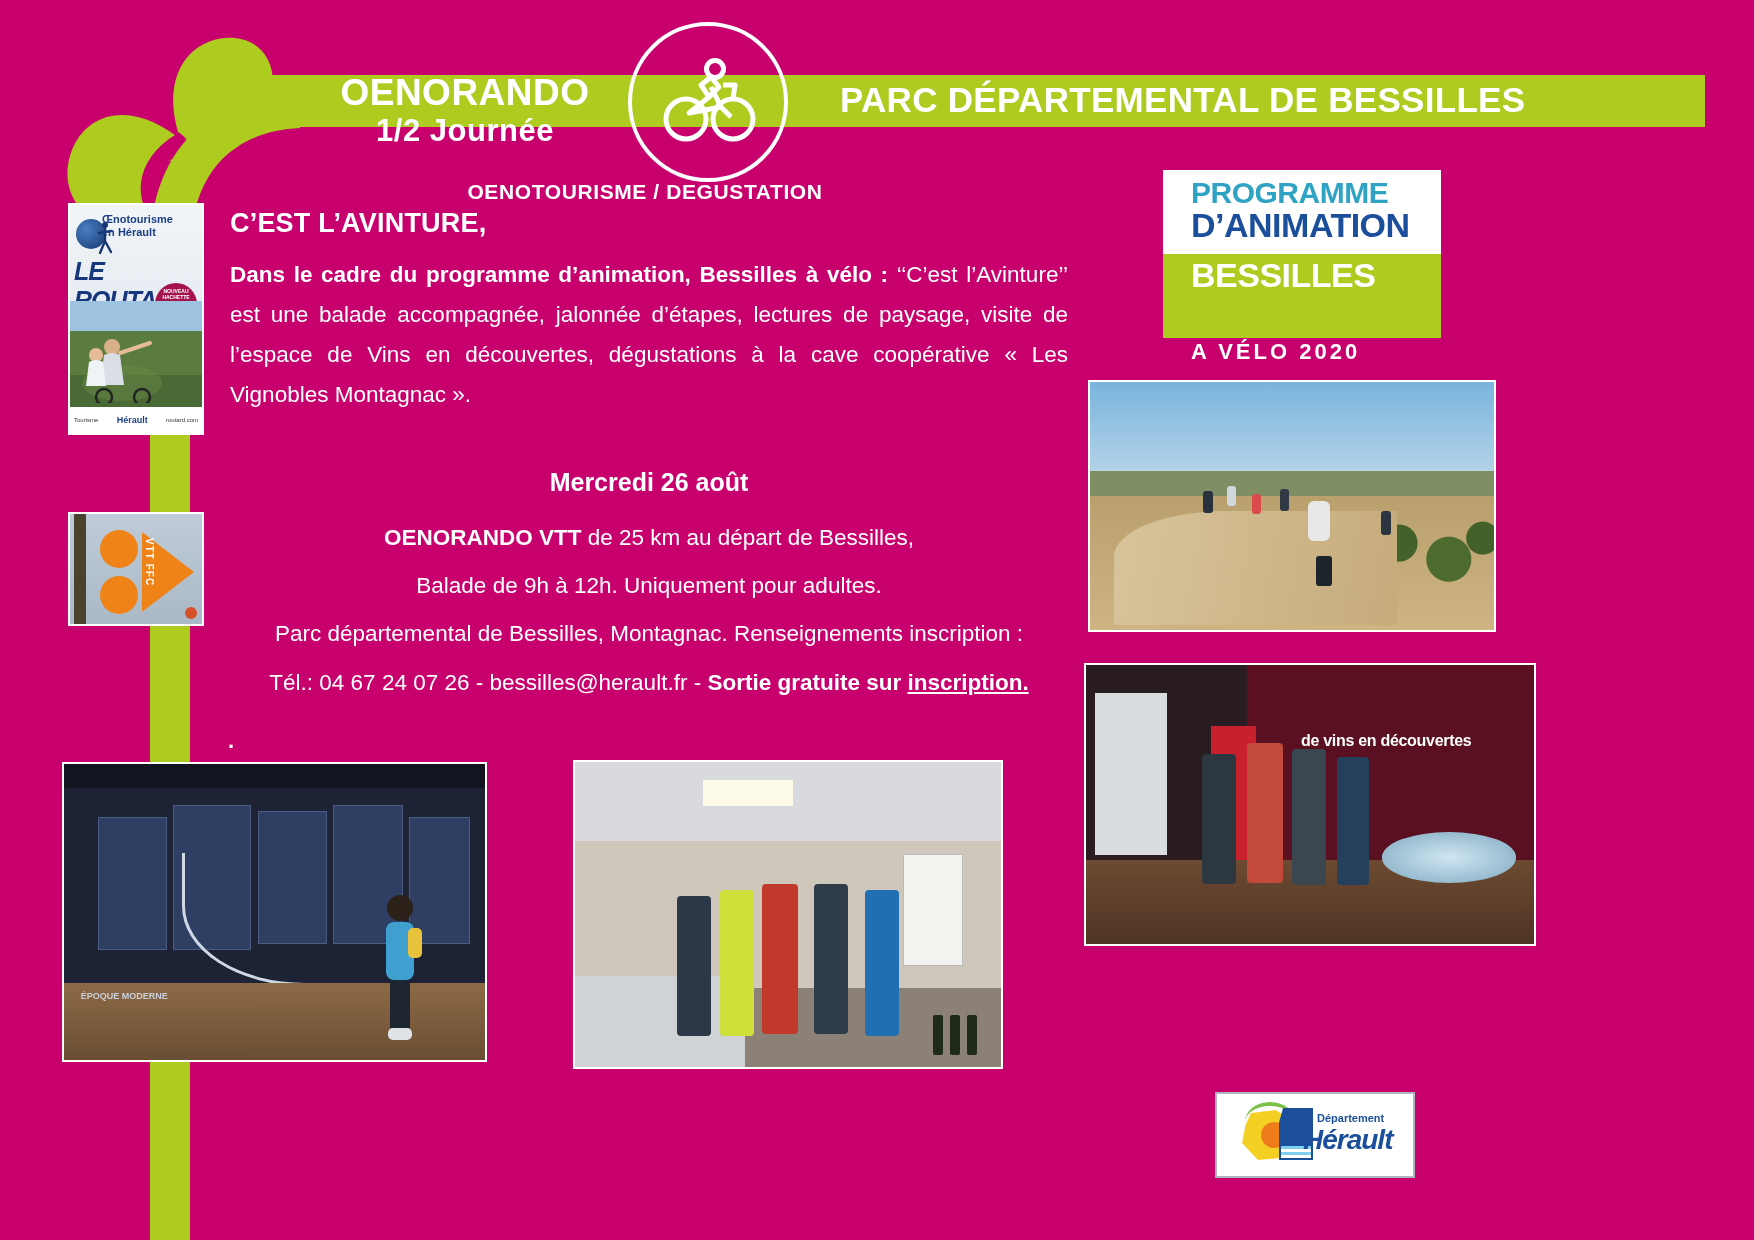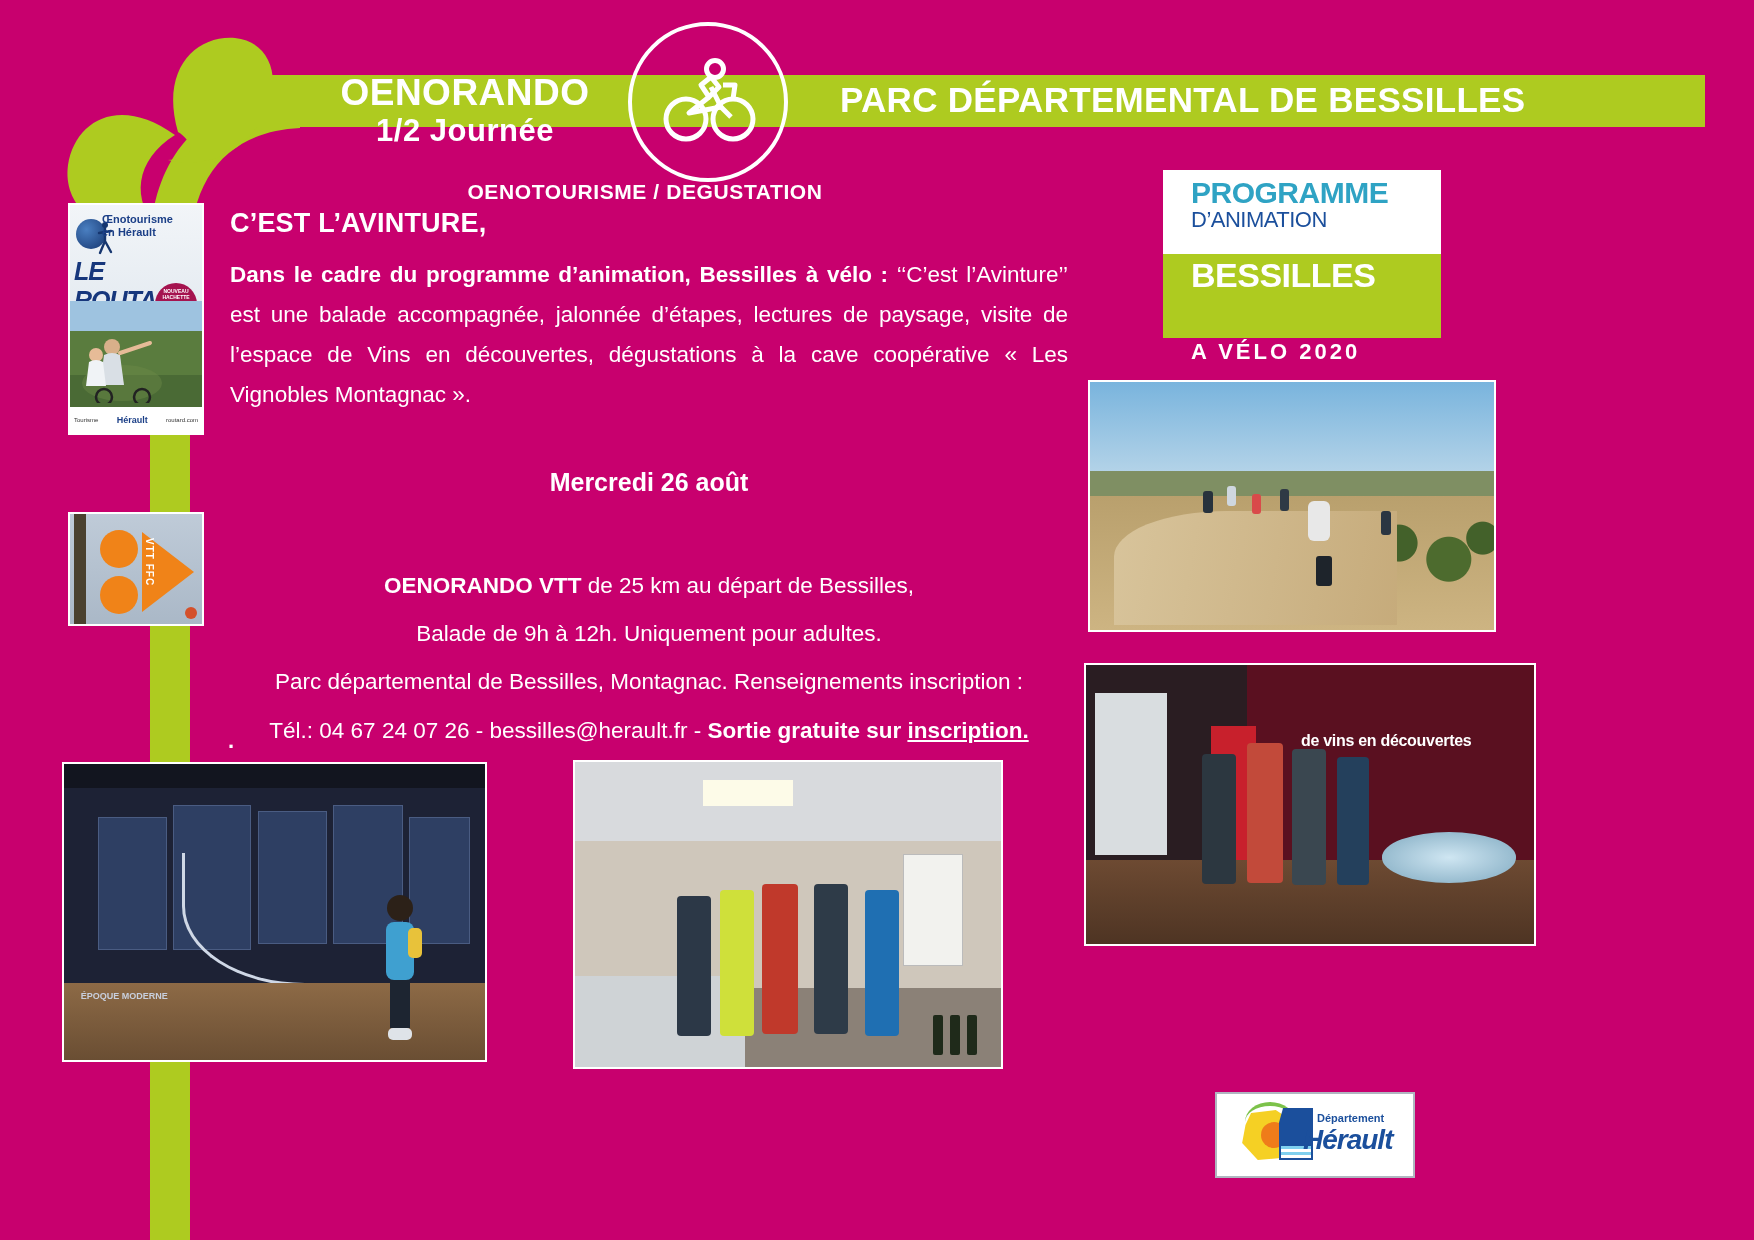--- a/index.html
+++ b/index.html
@@ -105,41 +105,41 @@
     position:absolute;left:230px;top:255px;width:838px;
     color:#ffffff;font-size:22.5px;line-height:1.78;text-align:justify;
   }
   .body-p b{font-weight:bold;}
   .date{
     position:absolute;left:230px;top:468px;width:838px;text-align:center;
     color:#ffffff;font-weight:bold;font-size:25px;
   }
   .line{
     position:absolute;left:230px;width:838px;text-align:center;
-    color:#ffffff;font-size:22.5px;margin-top:48px;
+    color:#ffffff;font-size:22.5px;
   }
   .line b{font-weight:bold;}
   .line u{text-decoration:underline;}
   .l1{top:525px;}
   .l2{top:573px;}
   .l3{top:621px;}
   .l4{top:670px;}
   .dotline{position:absolute;left:228px;top:728px;color:#ffffff;font-size:22px;font-weight:bold;}
 
   
   .prog{
     position:absolute;left:1163px;top:170px;width:278px;height:168px;
     box-shadow:0 0 0 2px rgba(255,255,255,0.0);
   }
   .prog .white{
     position:absolute;left:0;top:0;right:0;height:84px;background:#ffffff;
     padding:8px 0 0 28px;box-sizing:border-box;
   }
   .prog .p1{color:#2fa3c4;font-weight:bold;font-size:30px;letter-spacing:-0.5px;line-height:1.0;}
-  .prog .p2{color:#1b4f9c;font-weight:normal;font-size:22px;letter-spacing:-0.5px;line-height:1.05;}
+  .prog .p2{color:#1b4f9c;font-weight:bold;font-size:34px;letter-spacing:-0.5px;line-height:1.05;}
   .prog .green{
     position:absolute;left:0;top:84px;right:0;bottom:0;background:#aecb20;
     padding:4px 0 0 28px;box-sizing:border-box;
   }
   .prog .p3{color:#ffffff;font-weight:bold;font-size:34px;letter-spacing:-0.5px;line-height:1.05;}
   .prog .p4{color:#ffffff;font-weight:bold;font-size:22px;letter-spacing:3px;line-height:1.15;margin-top:45px;}
 
   
   .photo{position:absolute;border:2px solid #ffffff;overflow:hidden;}
   .ph-trail{left:1088px;top:380px;width:404px;height:248px;}

